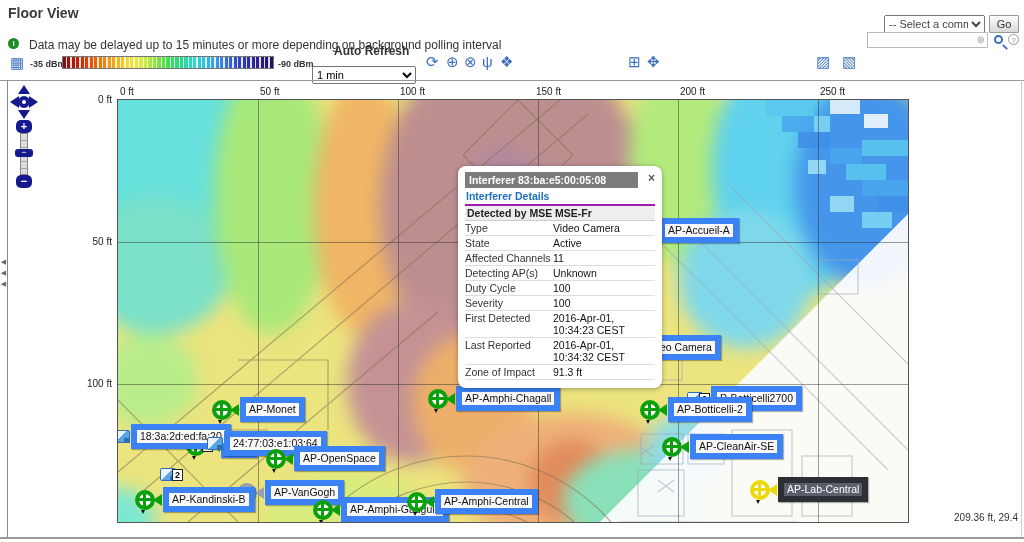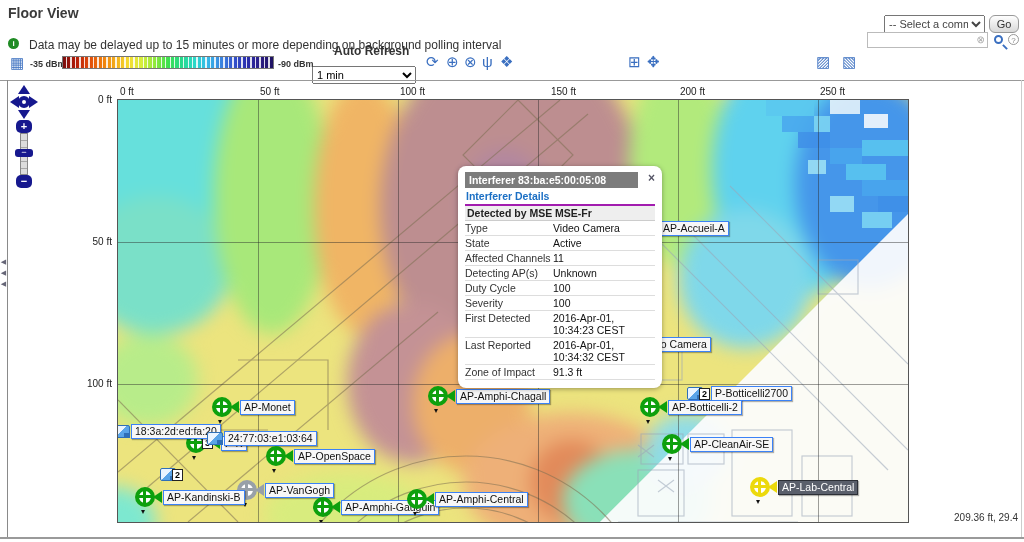--- a/index.html
+++ b/index.html
@@ -3,21 +3,21 @@
 <meta charset="utf-8">
 <style>
   *{box-sizing:border-box;margin:0;padding:0}
   html,body{width:1024px;height:542px;overflow:hidden;background:#fff;
     font-family:"Liberation Sans",sans-serif;color:#333;position:relative}
   .abs{position:absolute}
   
   #page-title{left:8px;top:5px;font-size:14px;font-weight:bold;color:#3a3a3a}
   #cmd-select{left:884px;top:15px;width:101px;height:18px;font-size:11px;color:#444}
   #go-btn{left:989px;top:15px;width:30px;height:18px;font-size:11px;color:#333;
-    background:linear-gradient(#fefefe,#d9d9d9);border:1px solid #999;border-radius:6px;cursor:pointer}
+    background:linear-gradient(#fefefe,#d9d9d9);border:1px solid #999;border-radius:1px;cursor:pointer}
   #search-wrap{left:867px;top:32px;width:121px;height:16px;border:1px solid #bbb;background:#fff}
   #search-input{position:absolute;left:1px;top:1px;width:104px;height:12px;border:0;outline:0;font-size:10px}
   #search-clear{position:absolute;right:2px;top:1px;font-size:10px;color:#aaa;cursor:pointer;line-height:12px}
   .mag{left:994px;top:35px;width:9px;height:9px;border:2px solid #3a6fc0;border-radius:50%;cursor:pointer}
   .mag::after{content:'';position:absolute;width:6px;height:2px;background:#3a6fc0;transform:rotate(45deg);left:6px;top:9px}
   .help{left:1008px;top:34px;width:11px;height:11px;border:1px solid #999;border-radius:50%;
     color:#888;font-size:8px;text-align:center;line-height:11px}
   
   .info-ic{left:8px;top:38px;width:11px;height:11px;border-radius:50%;background:#1f8b24;
     color:#fff;font-weight:bold;font-size:8px;text-align:center;line-height:11px}
@@ -74,21 +74,21 @@
   .c-green{color:#0da00d}.c-gray{color:#98a0a8}.c-yellow{color:#ecd90c}
   .flag{width:0;height:0;border-top:6px solid transparent;border-bottom:6px solid transparent;
     border-right:9px solid currentColor;margin-left:-2px;flex:none}
   .client-icon{width:16px;height:13px;border:1px solid #2f6fb8;border-radius:2px;flex:none;position:relative;
     background:linear-gradient(135deg,#eaf4ff 0 45%,#5aa4e8 45%)}
   .client-icon::after{content:'';position:absolute;right:-1px;bottom:-1px;width:6px;height:5px;background:#2f6fb8}
   .bolt{width:13px;height:18px;flex:none;background:linear-gradient(180deg,#f6c06a,#e07018);
     clip-path:polygon(55% 0,0 58%,38% 58%,25% 100%,100% 35%,52% 35%,78% 0)}
   .badge{background:#fff;border:1px solid #222;font-weight:bold;font-size:9px;line-height:10px;
     padding:0 2px;margin-left:-4px;z-index:2;flex:none;color:#000}
-  .map-label{background:#f7f7f7;border:1px solid #3b82f6;font-size:10.5px;line-height:13px;
+  .map-label{background:#f7f7f7;border:6px solid #3b82f6;font-size:10.5px;line-height:13px;
     padding:0 3px;white-space:nowrap;color:#111;box-shadow:1px 1px 1px rgba(0,0,0,.3);margin-left:1px}
   .map-label.dark{background:#5a5f6b;color:#fff;border-color:#2c2f36}
   .dn{position:absolute;left:6px;top:21px;font-size:8px;color:#111;line-height:8px}
   
   #popup{position:absolute;left:340px;top:66px;width:204px;background:#fff;border-radius:8px;
     padding:6px 7px 8px 7px;box-shadow:0 1px 5px rgba(0,0,0,.35);z-index:40;font-size:10.5px}
   #popup-title{background:#7c7c7c;color:#fff;font-weight:bold;padding:2px 4px;font-size:10.5px;margin-right:17px}
   #popup-close{position:absolute;right:7px;top:6px;color:#556;font-size:12px;font-weight:bold;cursor:pointer;line-height:12px}
   #popup-link{color:#1b6fc4;font-weight:bold;padding:2px 1px;border-bottom:2px solid #a21caf;cursor:pointer}
   #popup-detected{font-weight:bold;color:#222;background:#eee;padding:1px 2px;border-bottom:1px solid #ccc}
@@ -156,21 +156,21 @@
   <div class="zplus">+</div>
   <div class="ztrack"></div>
   <div class="zhandle">−</div>
   <div class="zminus">−</div>
 </div>
 
 <div id="rulers">
     <div class="abs h-tick" style="left: 120px; top: 86px;">0 ft</div>
     <div class="abs h-tick" style="left: 260px; top: 86px;">50 ft</div>
     <div class="abs h-tick" style="left: 400px; top: 86px;">100 ft</div>
-    <div class="abs h-tick" style="left: 551px; top: 86px;">150 ft</div>
+    <div class="abs h-tick" style="left: 536px; top: 86px;">150 ft</div>
     <div class="abs h-tick" style="left: 680px; top: 86px;">200 ft</div>
     <div class="abs h-tick" style="left: 820px; top: 86px;">250 ft</div>
     <div class="abs v-tick" style="left: 72px; top: 94px;">0 ft</div>
     <div class="abs v-tick" style="left: 72px; top: 236px;">50 ft</div>
     <div class="abs v-tick" style="left: 72px; top: 378px;">100 ft</div>
   </div>
 
 <div class="abs" id="map">
   <div id="heat">
     <div style="left:-5%;top:-8%;width:32%;height:50%;background:#66e0dc"></div>

